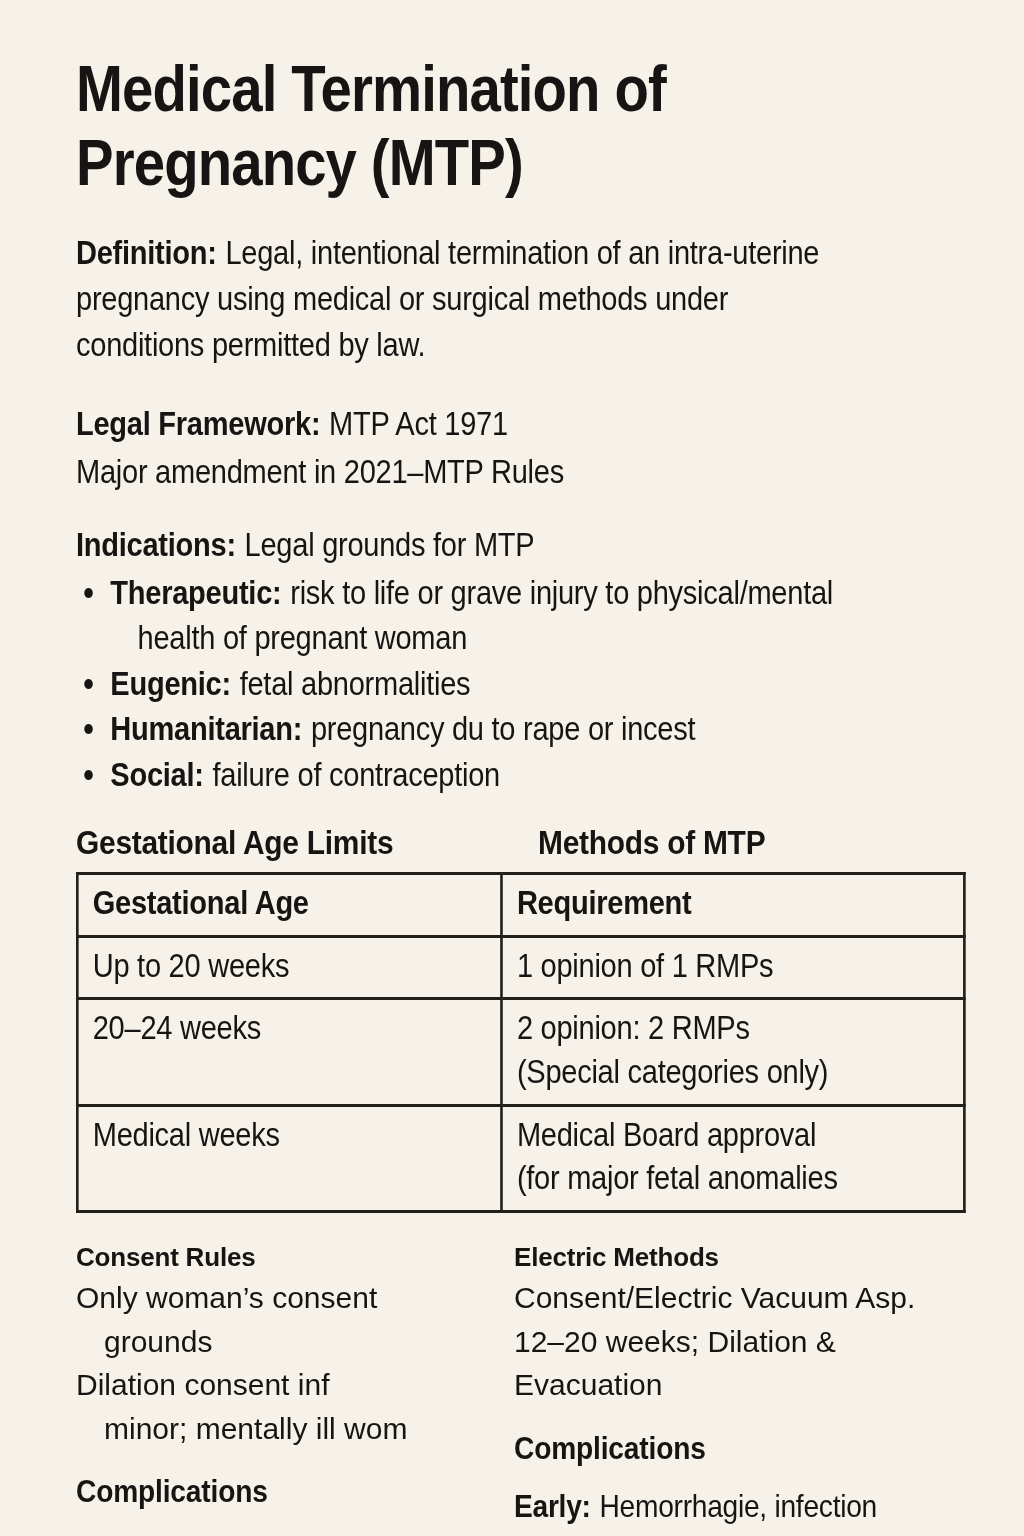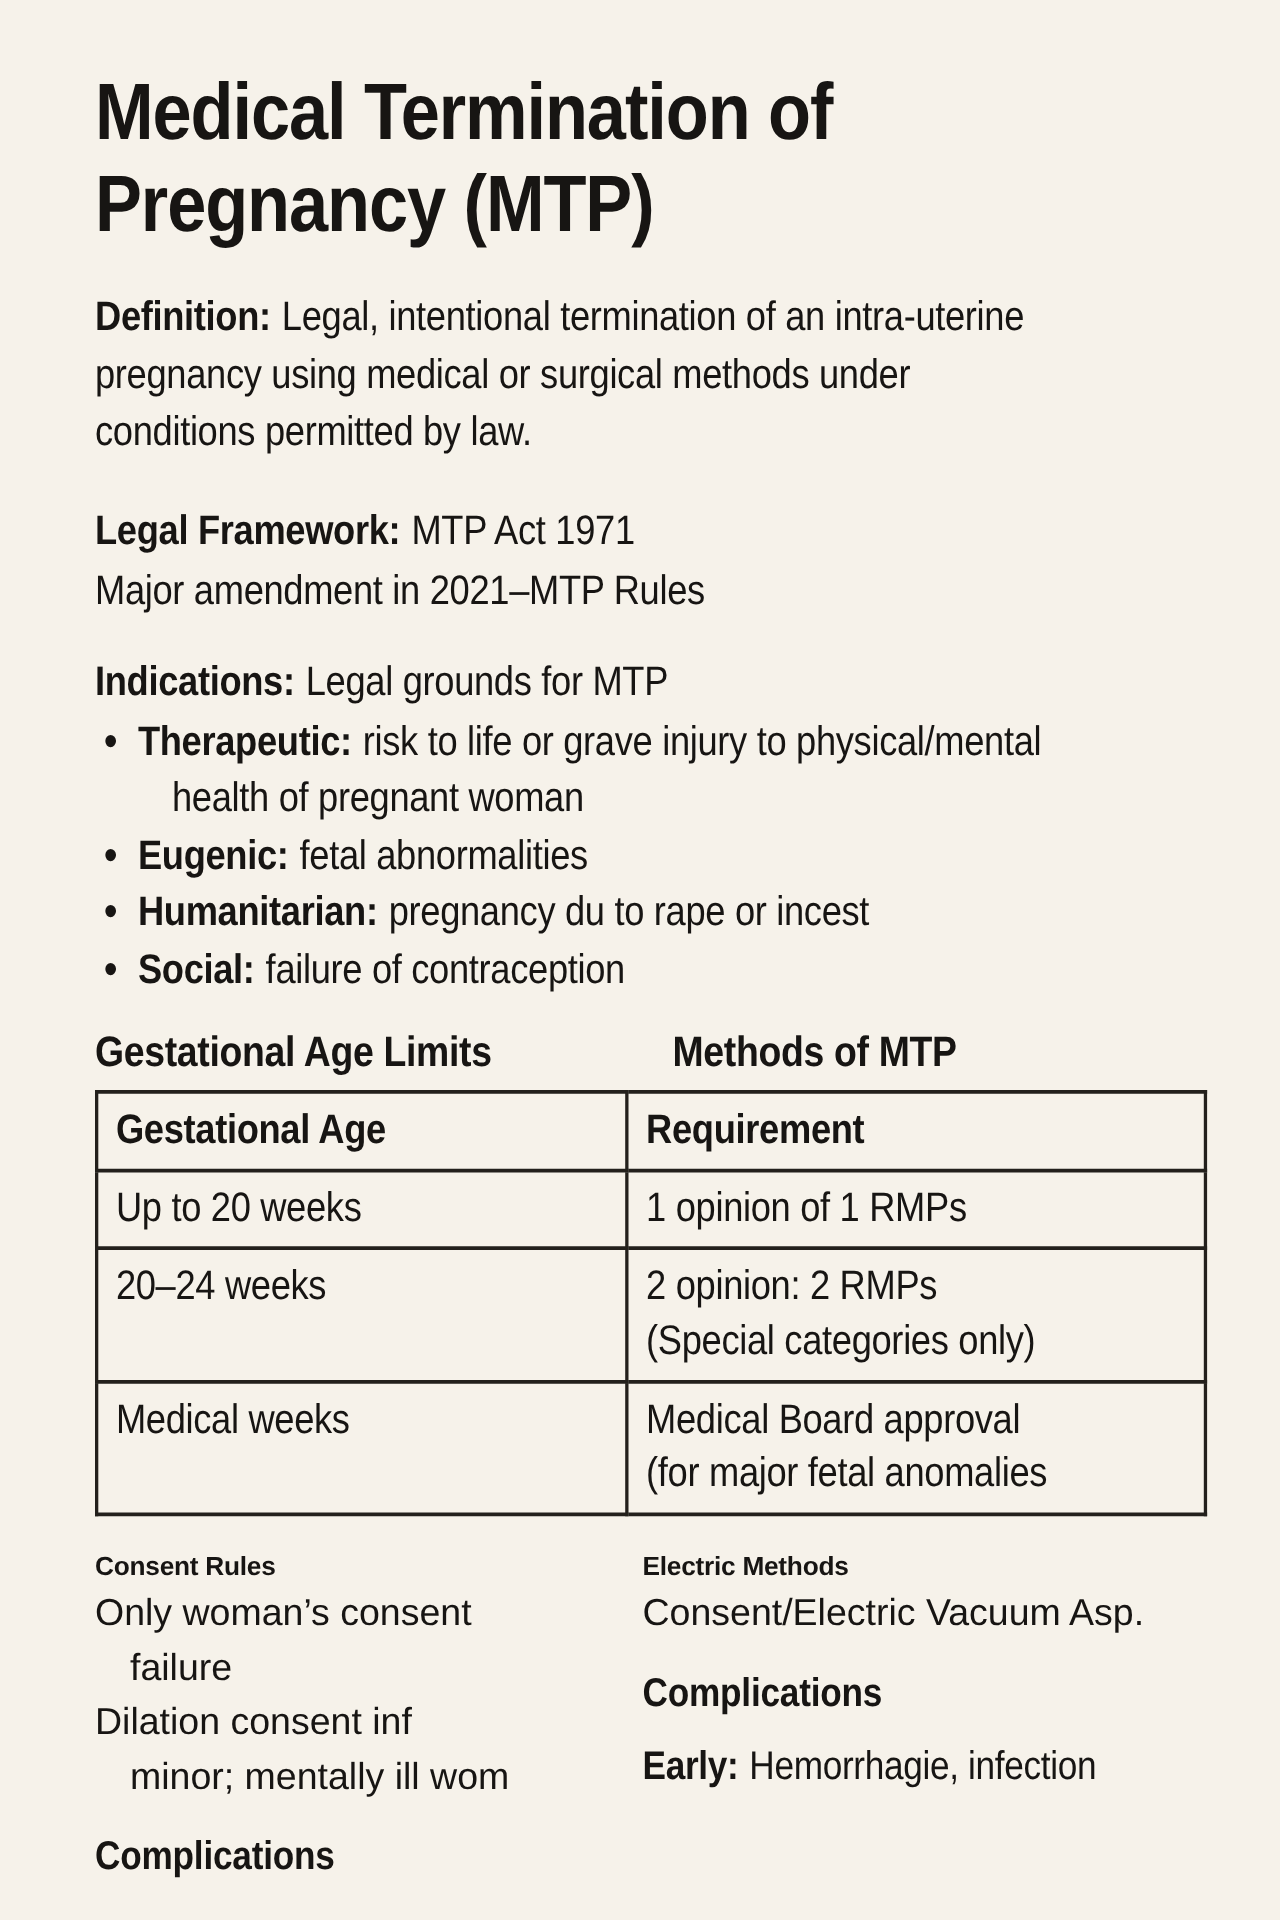--- a/index.html
+++ b/index.html
@@ -91,21 +91,21 @@
 
   .bottom {
     margin-top: 26px;
     display: grid;
     grid-template-columns: 438px 1fr;
     font-size: 30px;
     line-height: 1.45;
   }
   .bottom h3 {
     margin: 0;
-    font-size: 21px;
+    font-size: 26px;
     font-weight: 700;
     letter-spacing: -0.2px;
   }
   .bottom p { margin: 0; }
   .hang { padding-left: 28px; text-indent: -28px; }
   .mt12 { margin-top: 12px; }
   .mt6  { margin-top: 8px; }
   .comp-h { margin-top: 18px !important; font-size: 32px !important; }
   .comp-line { margin-top: 12px !important; font-size: 32px; letter-spacing: -0.3px; }
 </style>
@@ -181,32 +181,34 @@
       </tr>
     </tbody>
       </table>
   </div>
 
   <div class="bottom">
 
     <div class="col-left">
       <h3>Consent Rules</h3>
       <p class="hang lines mt12">Only woman’s consent
-failure</p>
+grounds</p>
       <p class="hang lines mt12">Dilation consent inf
 minor; mentally ill wom</p>
       <h3 class="comp-h cx">Complications</h3>
       <p class="comp-line cx">
         
       </p>
     </div>
 
     <div class="col-right">
       <h3>Electric Methods</h3>
       <p class="mt12">Consent/Electric Vacuum Asp.</p>
+      <p class="lines mt6">12–20 weeks; Dilation &amp;
+Evacuation</p>
       <h3 class="comp-h cx">Complications</h3>
       <p class="comp-line cx">
         <span class="bold">Early:</span><span>Hemorrhagie, infection</span>
       </p>
 
     </div>
 
   </div>
 </div>
 

